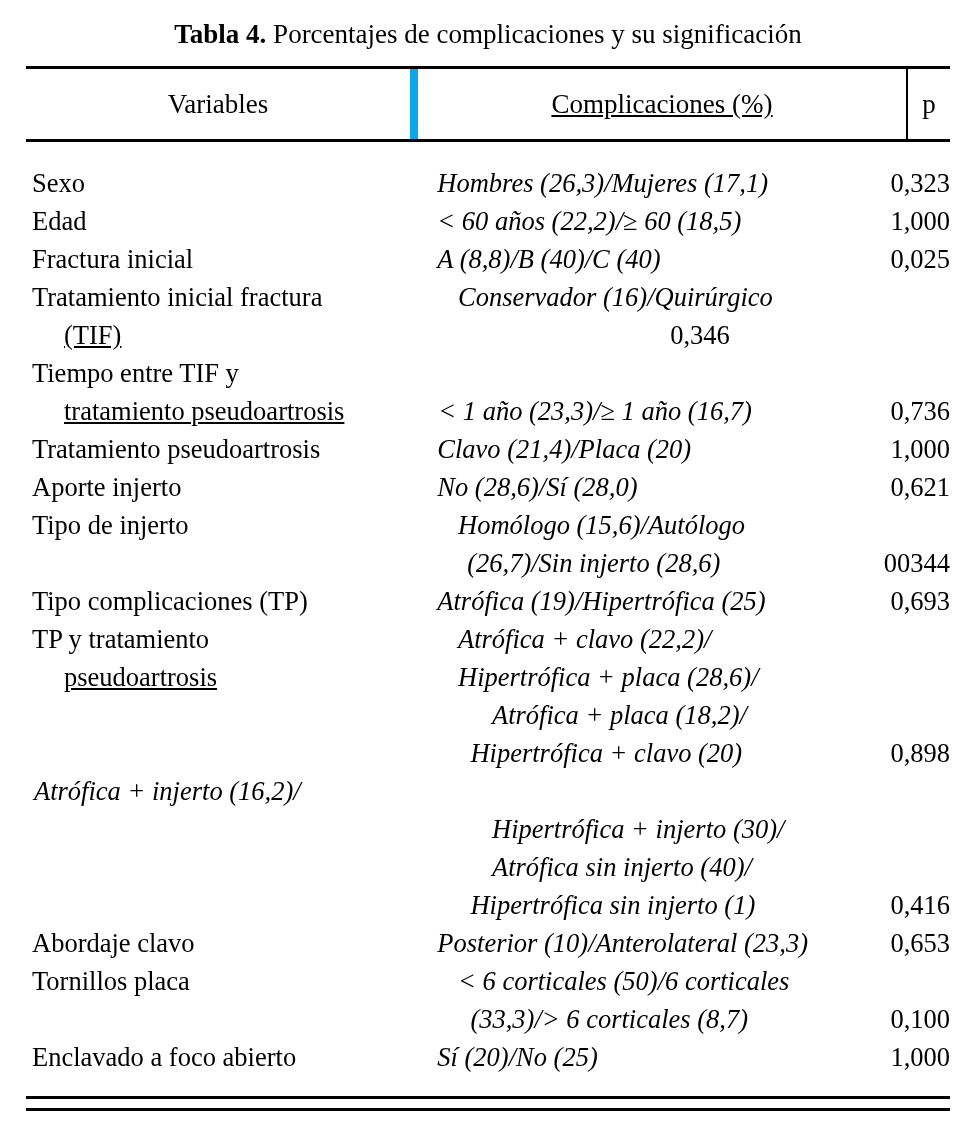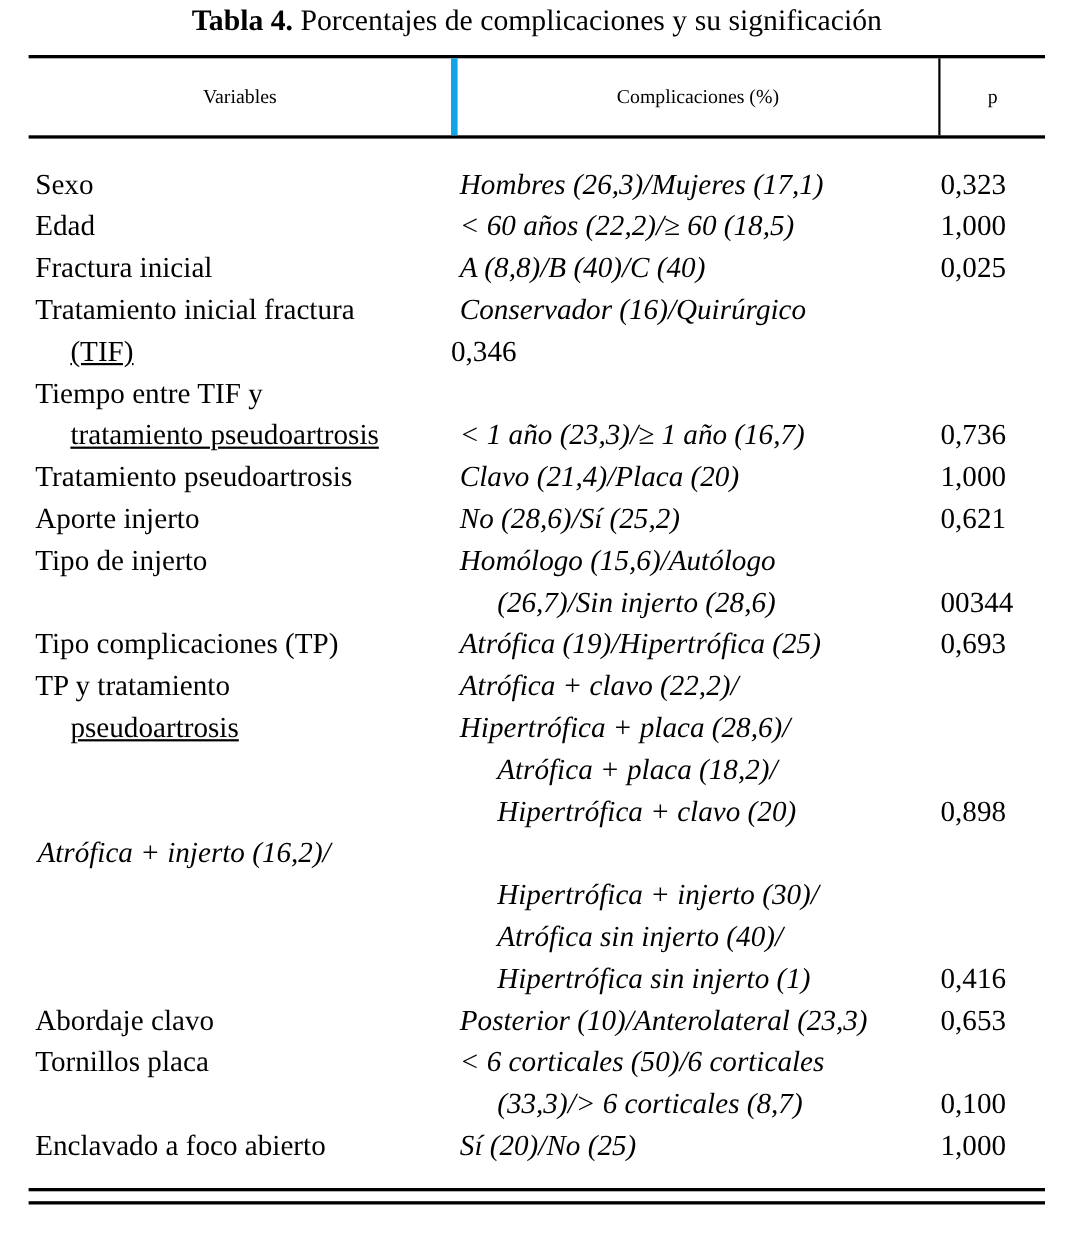--- a/index.html
+++ b/index.html
@@ -8,68 +8,70 @@
     background: #ffffff;
     color: #000000;
     font-family: "Liberation Serif", serif;
   }
   .page {
     position: relative;
     width: 972px;
     height: 1131px;
     box-sizing: border-box;
     background: #ffffff;
-    padding: 0 22px 0 26px;
+    padding: 16px 22px 0 26px;
     overflow: hidden;
   }
   .title {
     text-align: center;
     font-size: 27px;
     line-height: 36px;
     margin: 0 0 14px 0;
     white-space: nowrap;
   }
   .title .bold { font-weight: bold; }
   .table {
     border-top: 3px solid #000000;
   }
   .thead {
     display: flex;
     border-bottom: 3px solid #000000;
-    font-size: 18px;
+    font-size: 27px;
     line-height: 36px;
     text-align: center;
   }
   .th {
     display: flex;
     align-items: center;
     justify-content: center;
     padding: 17px 0;
     box-sizing: border-box;
   }
   .th-variables { width: 384px; }
   .th-complicaciones {
-    width: 445px;
-    border-left: 6px solid #0ea5e9;
+    width: 498px;
+    border-left: 8px solid #0ea5e9;
     border-right: 2px solid #000000;
+    text-decoration: underline;
   }
   .th-p { flex: 1; }
   .tbody {
     padding: 22px 0 20px 0;
     font-size: 26.5px;
   }
   .tr {
     display: flex;
     line-height: 38px;
     white-space: nowrap;
+    gap: 40px;
   }
   .td { box-sizing: border-box; }
   .td-var { width: 384px; padding-left: 6px; }
   .td-comp { width: 445px; padding-left: 8px; font-style: italic; }
-  .td-p { flex: 1; }
+  .td-p { flex: 1; text-align: center; }
   .td-var.indent { padding-left: 38px; text-decoration: underline; }
   .td-comp.indent { padding-left: 42px; }
   .bottom-rules { margin-top: 0; }
   .rule {
     height: 0;
     border-top: 3px solid #000000;
   }
   .rule + .rule { margin-top: 9px; }
 </style>
 </head>
@@ -132,21 +134,21 @@
   </div>
 
   <div class="tr">
     <div class="td td-var">Tratamiento pseudoartrosis</div>
     <div class="td td-comp">Clavo (21,4)/Placa (20)</div>
     <div class="td td-p">1,000</div>
   </div>
 
   <div class="tr">
     <div class="td td-var">Aporte injerto</div>
-    <div class="td td-comp">No (28,6)/Sí (25,2)</div>
+    <div class="td td-comp">No (28,6)/Sí (28,0)</div>
     <div class="td td-p">0,621</div>
   </div>
 
   <div class="tr">
     <div class="td td-var">Tipo de injerto</div>
     <div class="td td-comp">Homólogo (15,6)/Autólogo</div>
     <div class="td td-p">&nbsp;</div>
   </div>
 
   <div class="tr">

